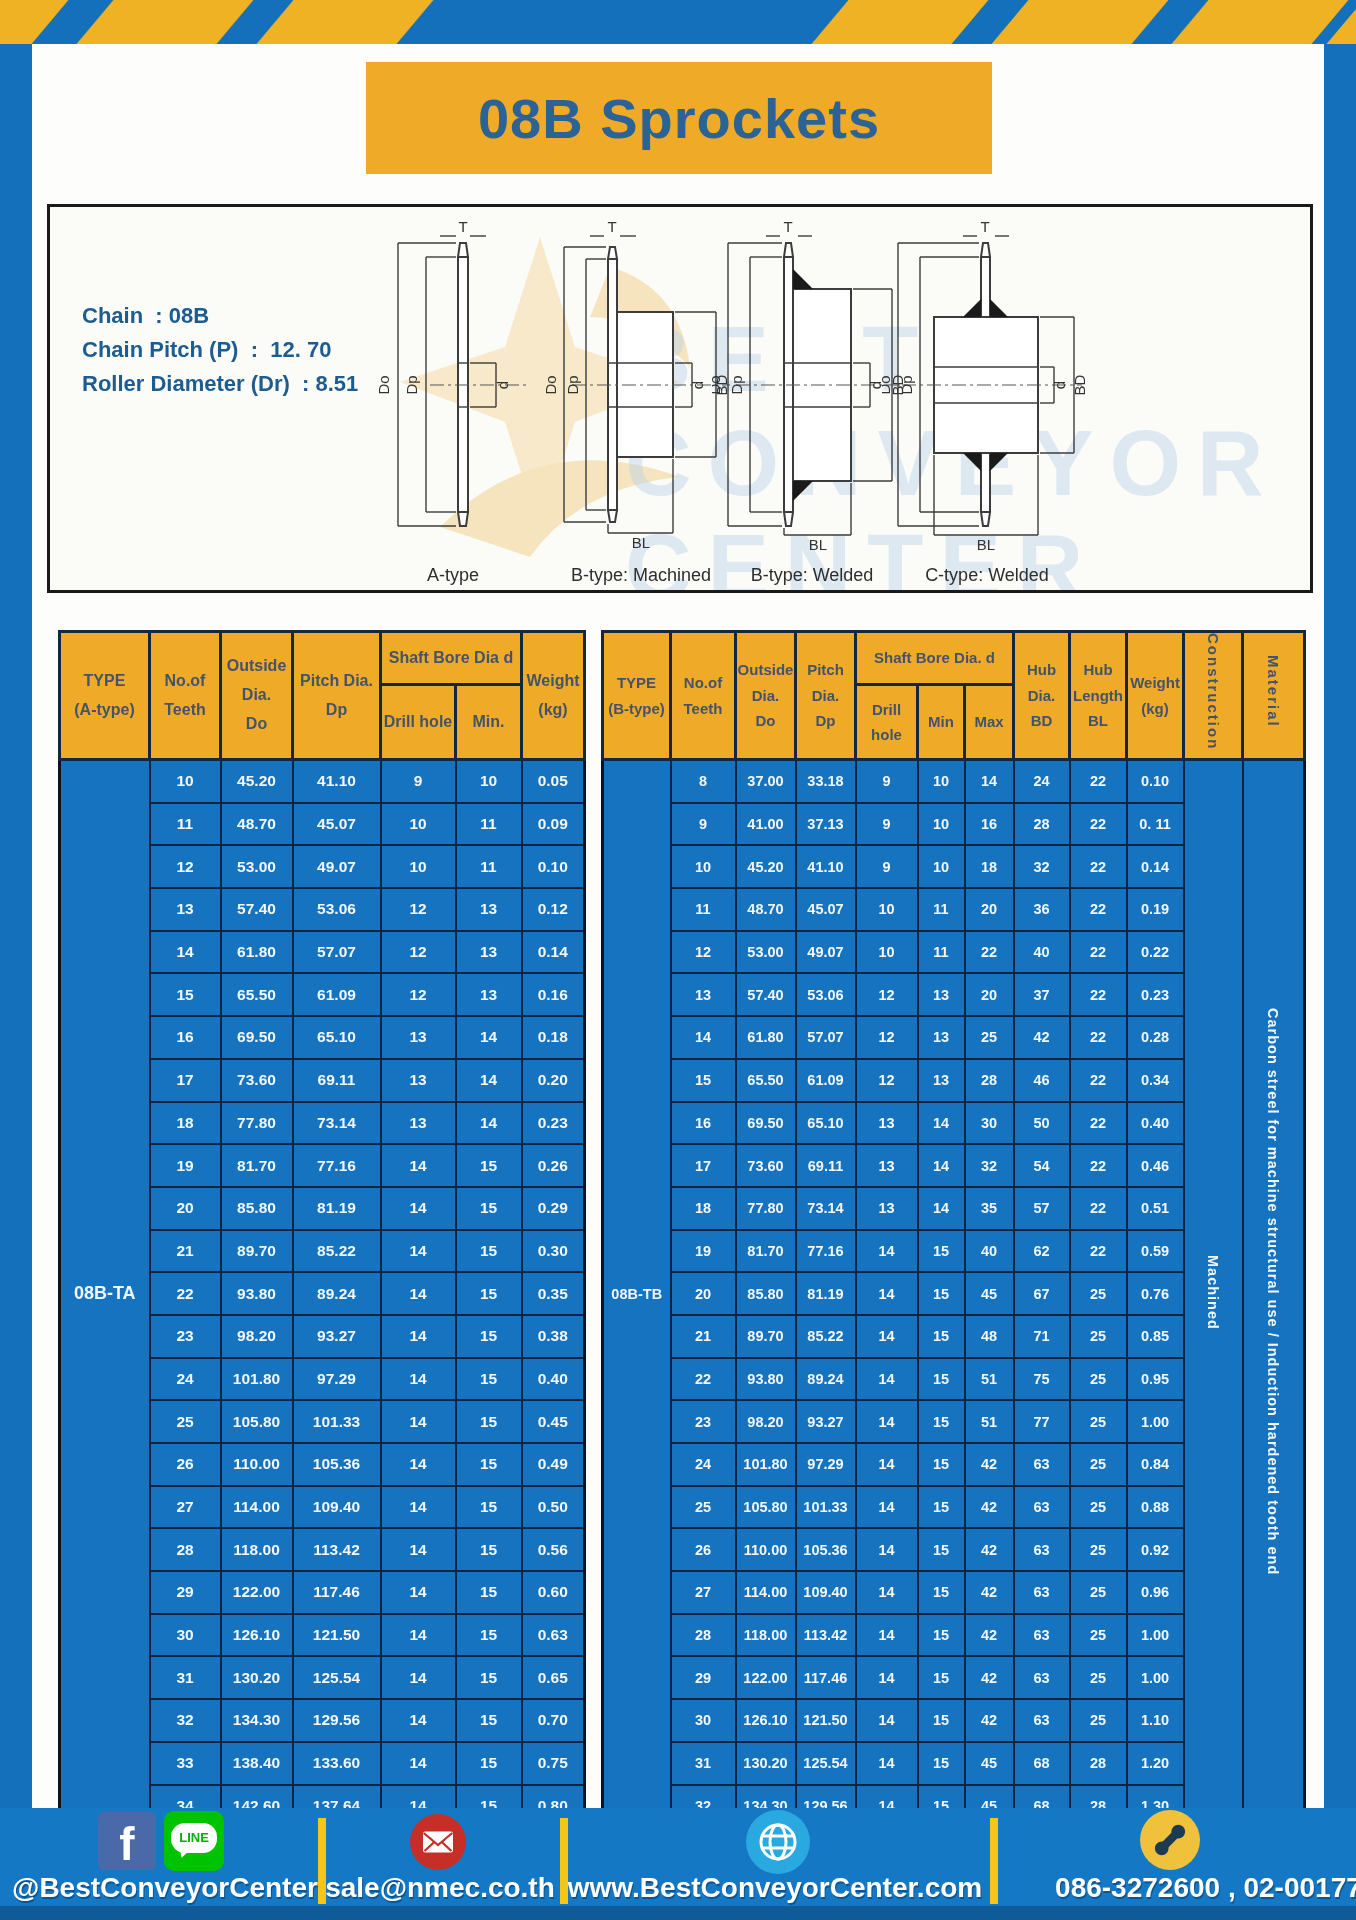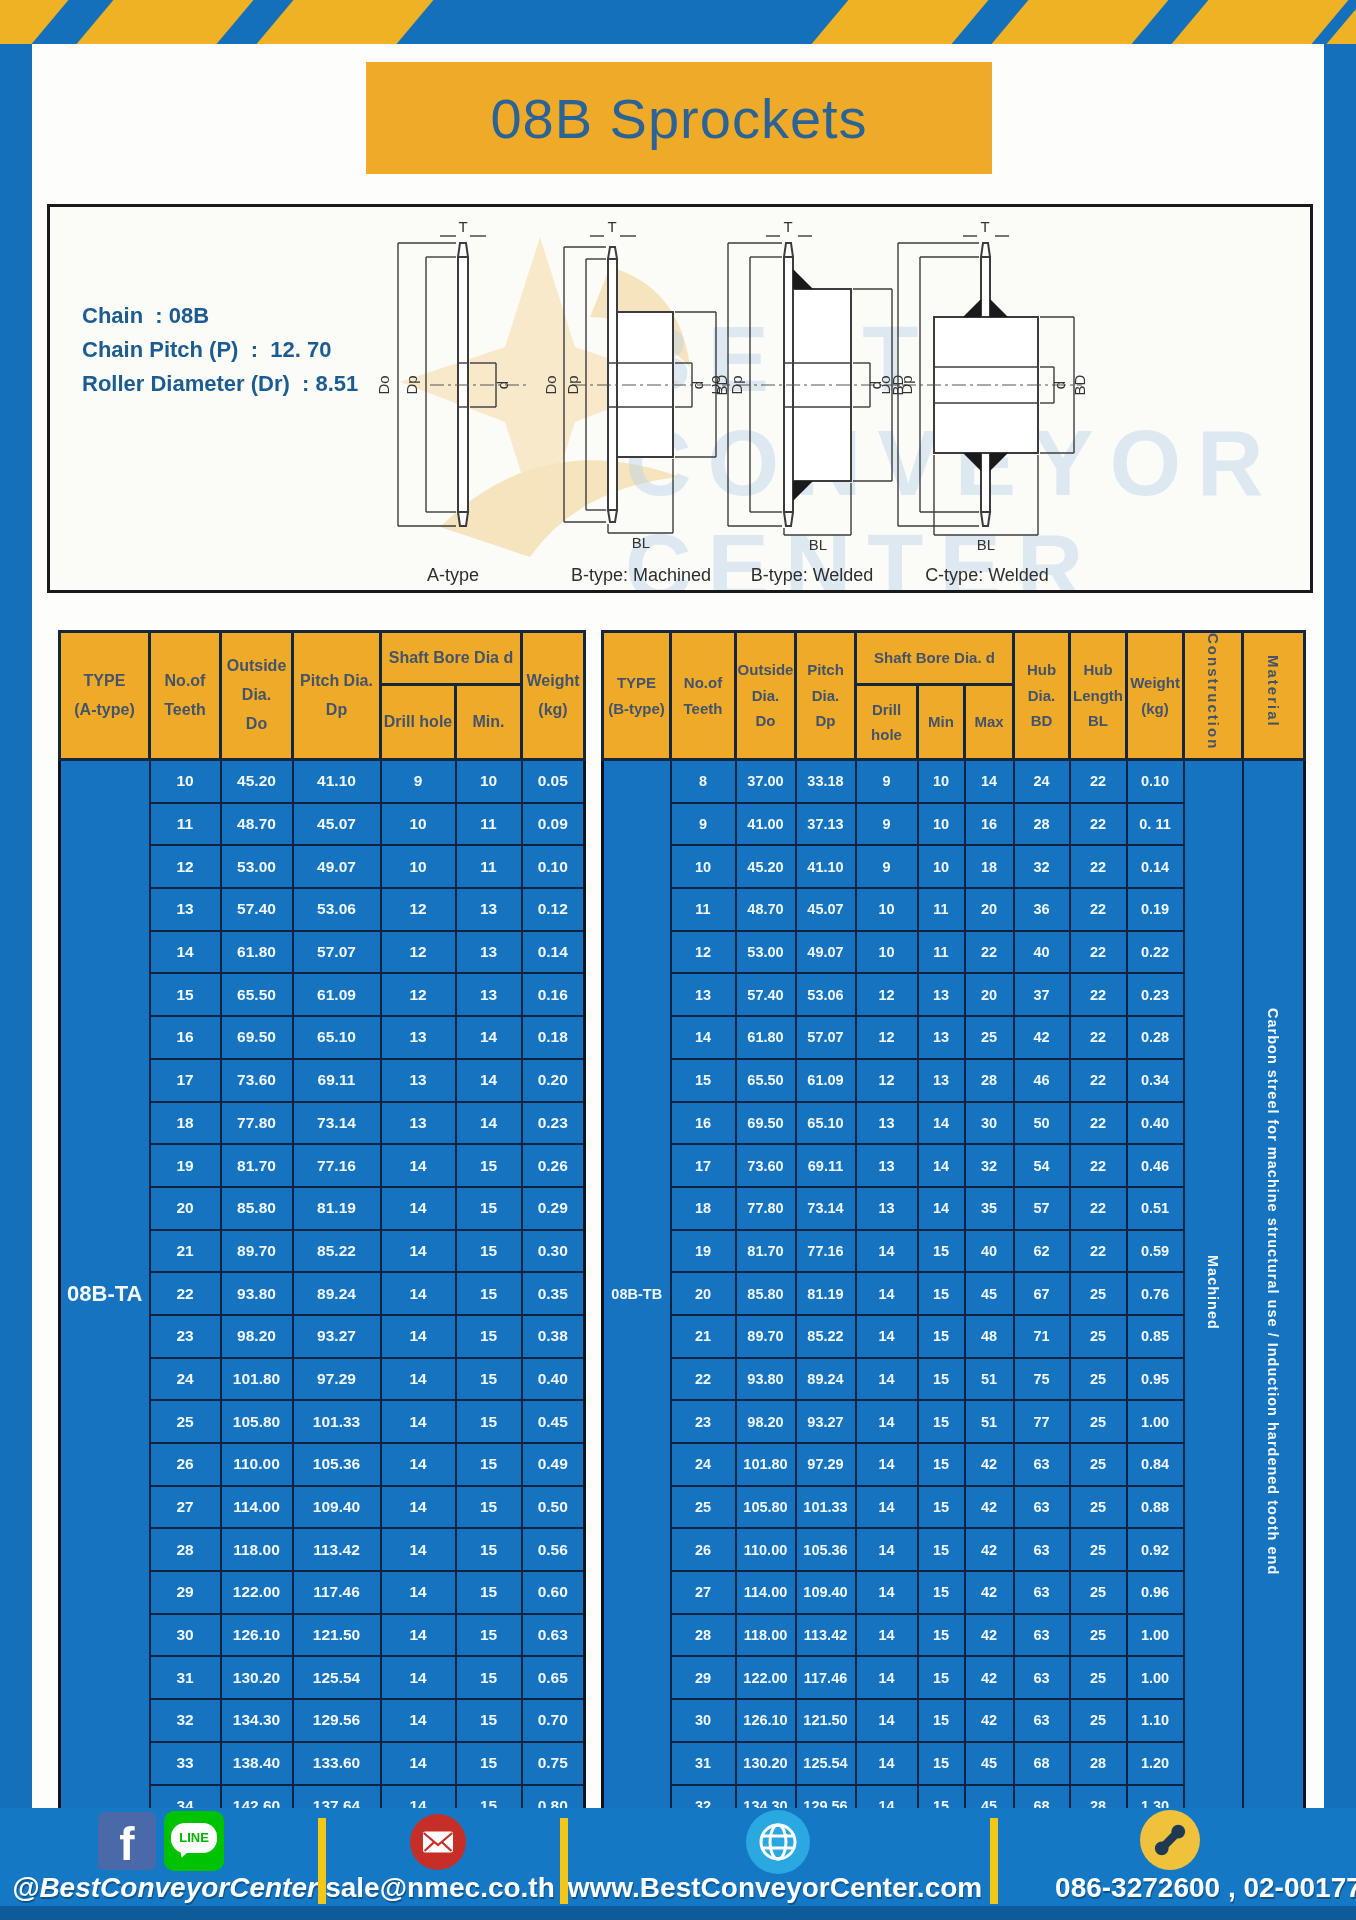--- a/index.html
+++ b/index.html
@@ -9,21 +9,21 @@
     font-family:"Liberation Sans", sans-serif;
   }
   
   .top-bar{position:absolute;left:0;top:0;width:1356px;height:44px;overflow:hidden;}
   .stripe{position:absolute;top:-8px;height:60px;width:140px;background:#eeb224;transform:skewX(-40deg);}
   
   .content{position:absolute;left:32px;top:44px;width:1292px;height:1764px;background:#fdfdfc;}
   
   .title-box{position:absolute;left:334px;top:18px;width:626px;height:112px;background:#efab27;
     display:flex;align-items:center;justify-content:center;}
-  .title-text{font-size:56px;font-weight:normal;color:#2b6396;letter-spacing:1px;}
+  .title-text{font-size:56px;font-weight:bold;color:#2b6396;letter-spacing:1px;}
   
   .spec-panel{position:absolute;left:15px;top:160px;width:1260px;height:383px;
     border:3px solid #1a1a1a;background:#fbfbf8;overflow:hidden;}
   .wm-text{position:absolute;left:575px;top:100px;font-size:92px;font-weight:bold;
     color:#b9d2e9;opacity:.45;letter-spacing:16px;line-height:104px;white-space:pre-line;}
   .wm-graphic{position:absolute;left:330px;top:20px;opacity:.55;}
   .spec-list{position:absolute;left:32px;top:92px;}
   .spec-line{font-size:22px;font-weight:bold;color:#1d5c90;line-height:34px;white-space:pre;}
   .diagram{position:absolute;top:10px;text-align:center;}
   .diagram svg{display:block;margin:0 auto;}
@@ -39,21 +39,21 @@
   #table-a{left:26px;width:525px;}
   #table-b{left:569px;width:702px;}
   th{background:#efab27;color:#44536b;border:3px solid #15273f;
     white-space:pre-line;line-height:1.8;font-weight:bold;padding:0;font-size:16px;}
   #table-b th{font-size:15px;line-height:1.7;}
   tr.h1 th{height:50px;}
   tr.h2 th{height:72px;}
   td{background:#1673c0;color:#f2f8fd;border:2.5px solid #0d2444;
     text-align:center;padding:0;height:40.7px;font-size:15.5px;}
   #table-b td{font-size:14.5px;}
-  td.type-cell{font-size:22px;}
+  td.type-cell{font-size:18px;}
   .vtext{writing-mode:vertical-rl;display:inline-block;letter-spacing:1px;}
   th .vtext{letter-spacing:2px;}
   td.material-cell{font-size:14px;}
   td.construction-cell{font-size:15px;}
   
   .footer{position:absolute;left:0;top:1808px;width:1356px;height:112px;background:#1478c4;}
   .footer-strip{position:absolute;left:0;top:1906px;width:1356px;height:14px;background:#0f5a99;}
   .f-label{position:absolute;top:64px;transform:translateX(-50%);color:#ffffff;
     font-size:28px;font-weight:bold;white-space:nowrap;
     text-shadow:1px 2px 0 rgba(10,40,70,.45);}
@@ -809,21 +809,21 @@
       </tbody>
   </table>
 </div>
 
 <div class="footer">
   <div class="icon-fb"><span>f</span></div>
   <div class="icon-line">
     <div class="line-bubble">LINE</div>
     <div class="line-tail"></div>
   </div>
-  <div class="f-label" style="left:165px;font-style:italic;">@BestConveyorCenter</div>
+  <div class="f-label" style="left:165px;">@BestConveyorCenter</div>
 
   <div class="divider" style="left:318px;"></div>
 
   <div class="circle-icon icon-mail">
     <svg width="36" height="32" viewBox="0 0 48 40">
       <rect x="4" y="6" width="40" height="28" rx="3" fill="#ffffff"></rect>
       <path d="M5 8 L24 24 L43 8" stroke="#c62f28" stroke-width="3" fill="none"></path>
       <path d="M6 32 L19 20 M42 32 L29 20" stroke="#c62f28" stroke-width="3" fill="none"></path>
     </svg>
   </div>

